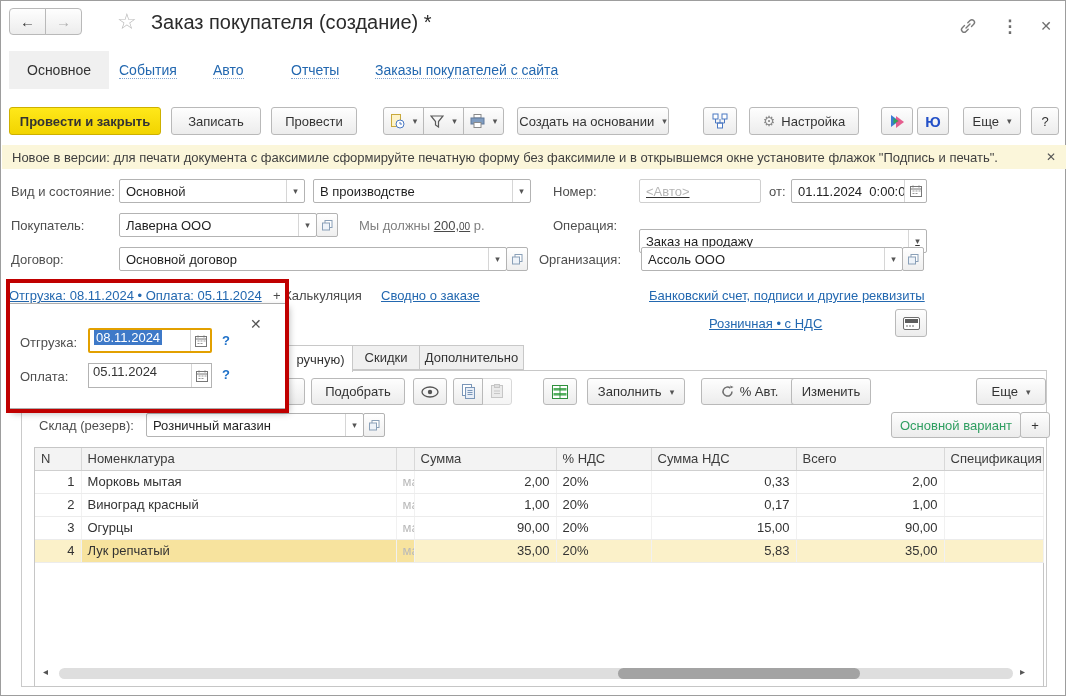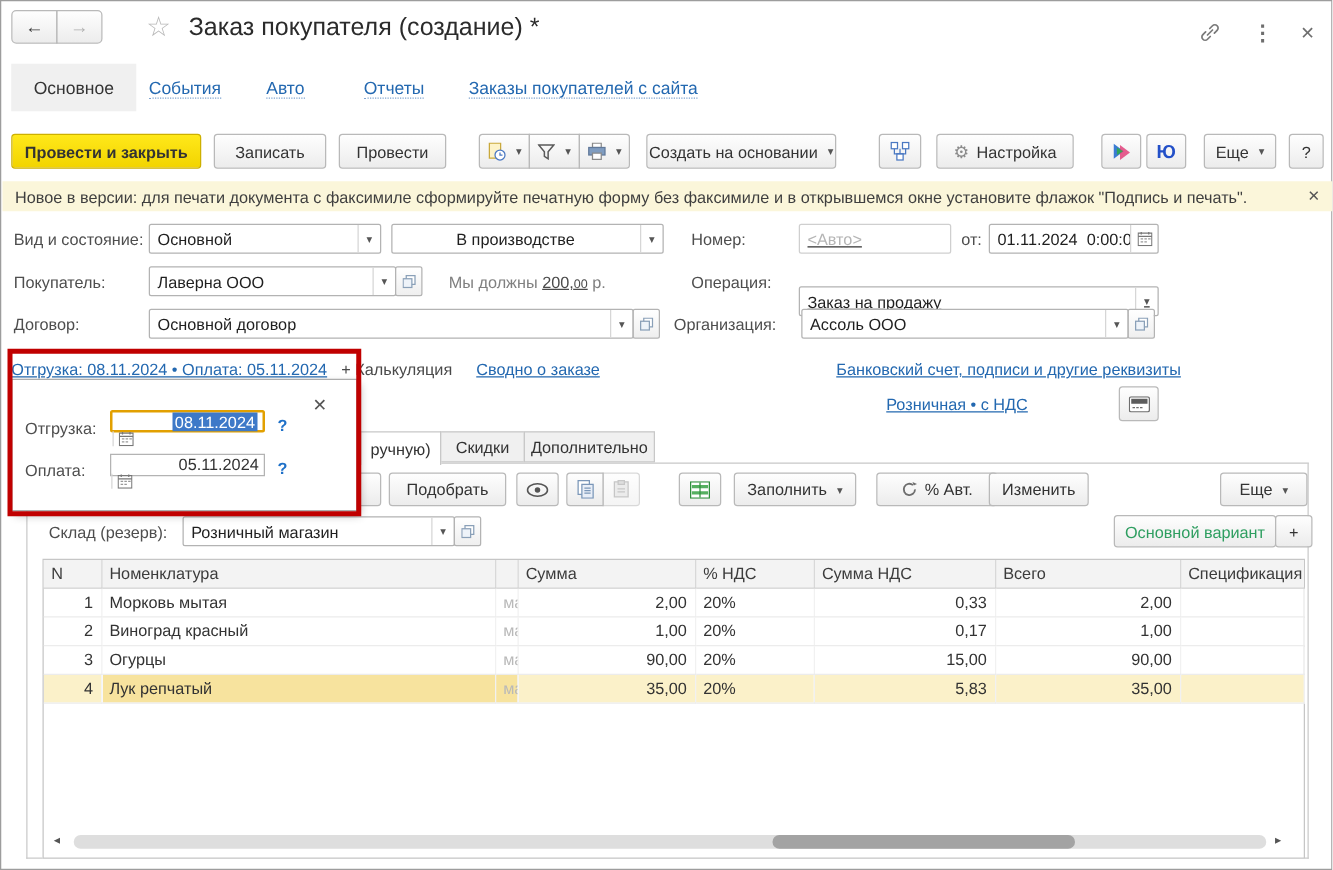--- a/index.html
+++ b/index.html
@@ -84,21 +84,21 @@
   
   .sb-track { position:absolute; left:58px; top:667px; width:954px; height:11px; background:#dedede; border-radius:6px; }
   .sb-thumb { position:absolute; left:617px; top:667px; width:242px; height:11px; background:#a3a3a3; border-radius:6px; }
   .sb-ar { position:absolute; top:665px; font-size:10px; color:#555; }
   .sb-ar.l::before { content:"◂"; } .sb-ar.r::before { content:"▸"; }
 
   
   .popup { position:absolute; left:8px; top:302px; width:277px; height:106px; background:#fff;
            border:1px solid #adadad; box-shadow:3px 4px 7px rgba(0,0,0,.3); z-index:40; }
   .popup .plbl { position:absolute; color:#4e4e4e; }
-  .popup .pfld { position:absolute; height:18px; border:1px solid #b3b3b3; background:#fff; display:flex; align-items:flex-end;flex-direction:column; }
+  .popup .pfld { position:absolute; height:25px; border:1px solid #b3b3b3; background:#fff; display:flex; align-items:flex-start; }
   .popup .pfld.focus { border:2px solid #e2a000; border-radius:2px; }
   .popup .pfld .ptxt { flex:1; padding:0 4px; }
   .popup .pfld .sel { background:#3e79c8; color:#fff; padding:0 2px; }
   .popup .help { position:absolute; color:#1e70c8; font-weight:bold; }
   .popup .pclose { position:absolute; left:240px; top:12px; color:#555; font-size:14px; }
   .popup .pclose::before { content:"✕"; }
 
   .redbox { position:absolute; left:5px; top:278px; width:283px; height:134px;
             border:4px solid #c00000; z-index:60; pointer-events:none; }
 
@@ -186,21 +186,21 @@
   <div class="notice">
     <span>Новое в версии: для печати документа с факсимиле сформируйте печатную форму без факсимиле и в открывшемся окне установите флажок "Подпись и печать".</span>
     <span class="nx"></span>
   </div>
 
   <div class="lbl" style="left:10px; top:183px;">Вид и состояние:</div>
   <div class="fld" style="left:118px; top:178px; width:186px;">
     <span class="txt">Основной</span>
       <span class="dd"></span>
   </div>
-  <div class="fld" style="left:312px; top:178px; width:218px;padding-left:45px;">
+  <div class="fld" style="left:312px; top:178px; width:218px;">
     <span class="txt">В производстве</span>
       <span class="dd"></span>
   </div>
   <div class="lbl" style="left:552px; top:183px;">Номер:</div>
   <div class="fld" style="left:638px; top:178px; width:122px; border-color:#cfcfcf;text-decoration:underline;">
     <span class="txt" style="color:#b5b5b5;">&lt;Авто&gt;</span>
   </div>
   <div class="lbl" style="left:768px; top:183px;">от:</div>
   <div class="fld" style="left:790px; top:178px; width:136px;">
     <span class="txt">01.11.2024  0:00:00</span>
@@ -253,21 +253,21 @@
   <div class="sqbtn" style="left:901px; top:246px;">
     <svg width="11" height="11" viewBox="0 0 11 11">
         <rect x="3" y="0.5" width="7" height="7" fill="#fff" stroke="#8aa0b8"></rect>
         <rect x="0.5" y="3" width="7" height="7" fill="#eef3f9" stroke="#8aa0b8"></rect>
       </svg>
   </div>
 
   <a class="lnk" style="left:8px; top:287px;">Отгрузка: 08.11.2024 • Оплата: 05.11.2024</a>
   <div class="lbl" style="left:272px; top:287px; color:#4a4a4a;">+ Калькуляция</div>
   <a class="lnk" style="left:380px; top:287px;">Сводно о заказе</a>
-  <a class="lnk" style="left:648px; top:287px;margin-left:20px;">Банковский счет, подписи и другие реквизиты</a>
+  <a class="lnk" style="left:648px; top:287px;">Банковский счет, подписи и другие реквизиты</a>
   <a class="lnk" style="left:708px; top:315px;">Розничная • с НДС</a>
   <div class="btn icbtn" style="left:894px; top:308px; width:32px; height:28px; padding:0;">
     <svg width="17" height="13" viewBox="0 0 17 13">
         <rect x="0.5" y="0.5" width="16" height="12" rx="1.5" fill="#fff" stroke="#6e6e6e"></rect>
         <rect x="2" y="2" width="13" height="4" fill="#5d5d5d"></rect>
         <path d="M3 9 h2 M6 9 h2 M9 9 h2" stroke="#6e6e6e"></path>
       </svg>
   </div>
 
   <div class="tabwrap"></div>

